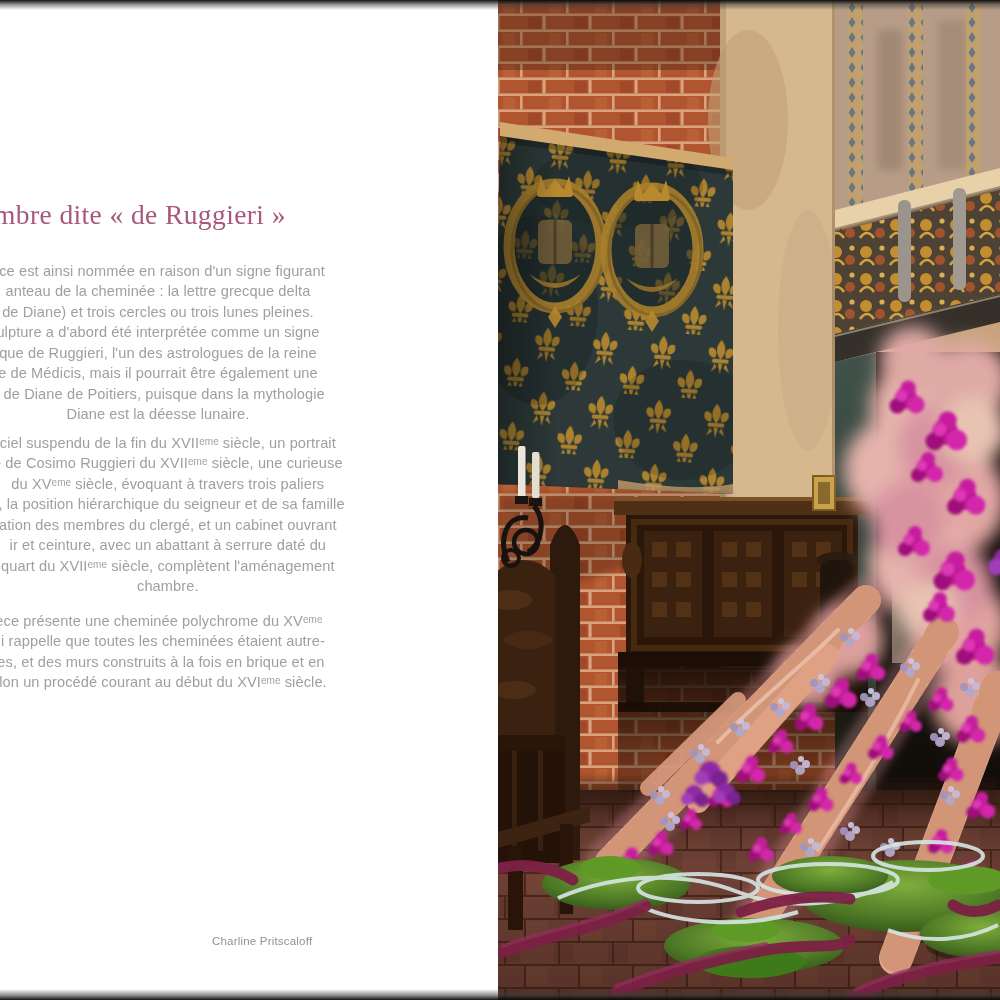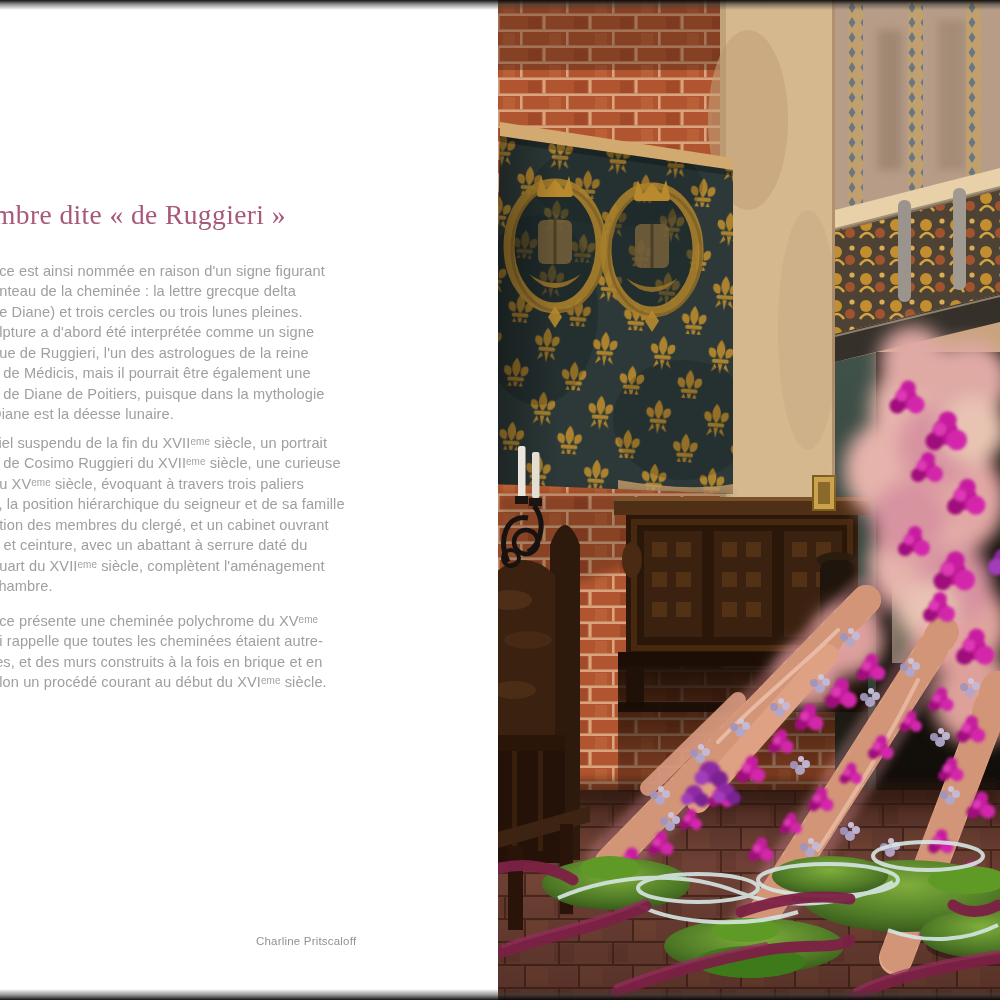--- a/index.html
+++ b/index.html
@@ -1,27 +1,27 @@
 <!DOCTYPE html>
 <html><head>
 <meta charset="utf-8">
 <style>
   html,body{margin:0;padding:0;background:#ffffff;}
   .stage{position:relative;width:1000px;height:1000px;overflow:hidden;background:#f0abfc;
-         font-family:"Liberation Sans","DejaVu Sans",sans-serif;}
+         font-family:"Liberation Sans","DejaVu Sans",sans-serif;text-align:center;}
   
   .page{position:absolute;left:0;top:0;width:498px;height:1000px;background:#ffffff;overflow:hidden;}
   .heading{position:absolute;left:-6px;top:199px;white-space:nowrap;
            font-family:"Liberation Serif","DejaVu Serif",serif;
            font-size:27.5px;font-weight:400;letter-spacing:.4px;color:#a8587a;}
   .para{position:absolute;left:-9px;color:#9da0a2;font-size:14.6px;line-height:20.45px;
         letter-spacing:.1px;}
   .para div{white-space:nowrap;}
   #p1{top:261px;} #p2{top:433px;} #p3{top:611px;}
-  .credit{position:absolute;left:212px;top:935px;font-size:11.5px;letter-spacing:.2px;color:#8f9295;margin-left:44px;}
+  .credit{position:absolute;left:212px;top:935px;font-size:11.5px;letter-spacing:.2px;color:#8f9295;}
   
   .photo{position:absolute;left:498px;top:0;width:502px;height:1000px;overflow:hidden;background:#8a5a3a;}
   
   .edge-top{position:absolute;left:0;top:0;width:1000px;height:10px;z-index:9;
     background:linear-gradient(to bottom,rgba(8,8,8,.95),rgba(60,60,60,.55) 45%,rgba(255,255,255,0));}
   .edge-bottom{position:absolute;left:0;bottom:0;width:1000px;height:11px;z-index:9;
     background:linear-gradient(to top,rgba(8,8,8,.95),rgba(60,60,60,.55) 45%,rgba(255,255,255,0));}
 </style>
 </head>
 <body>

